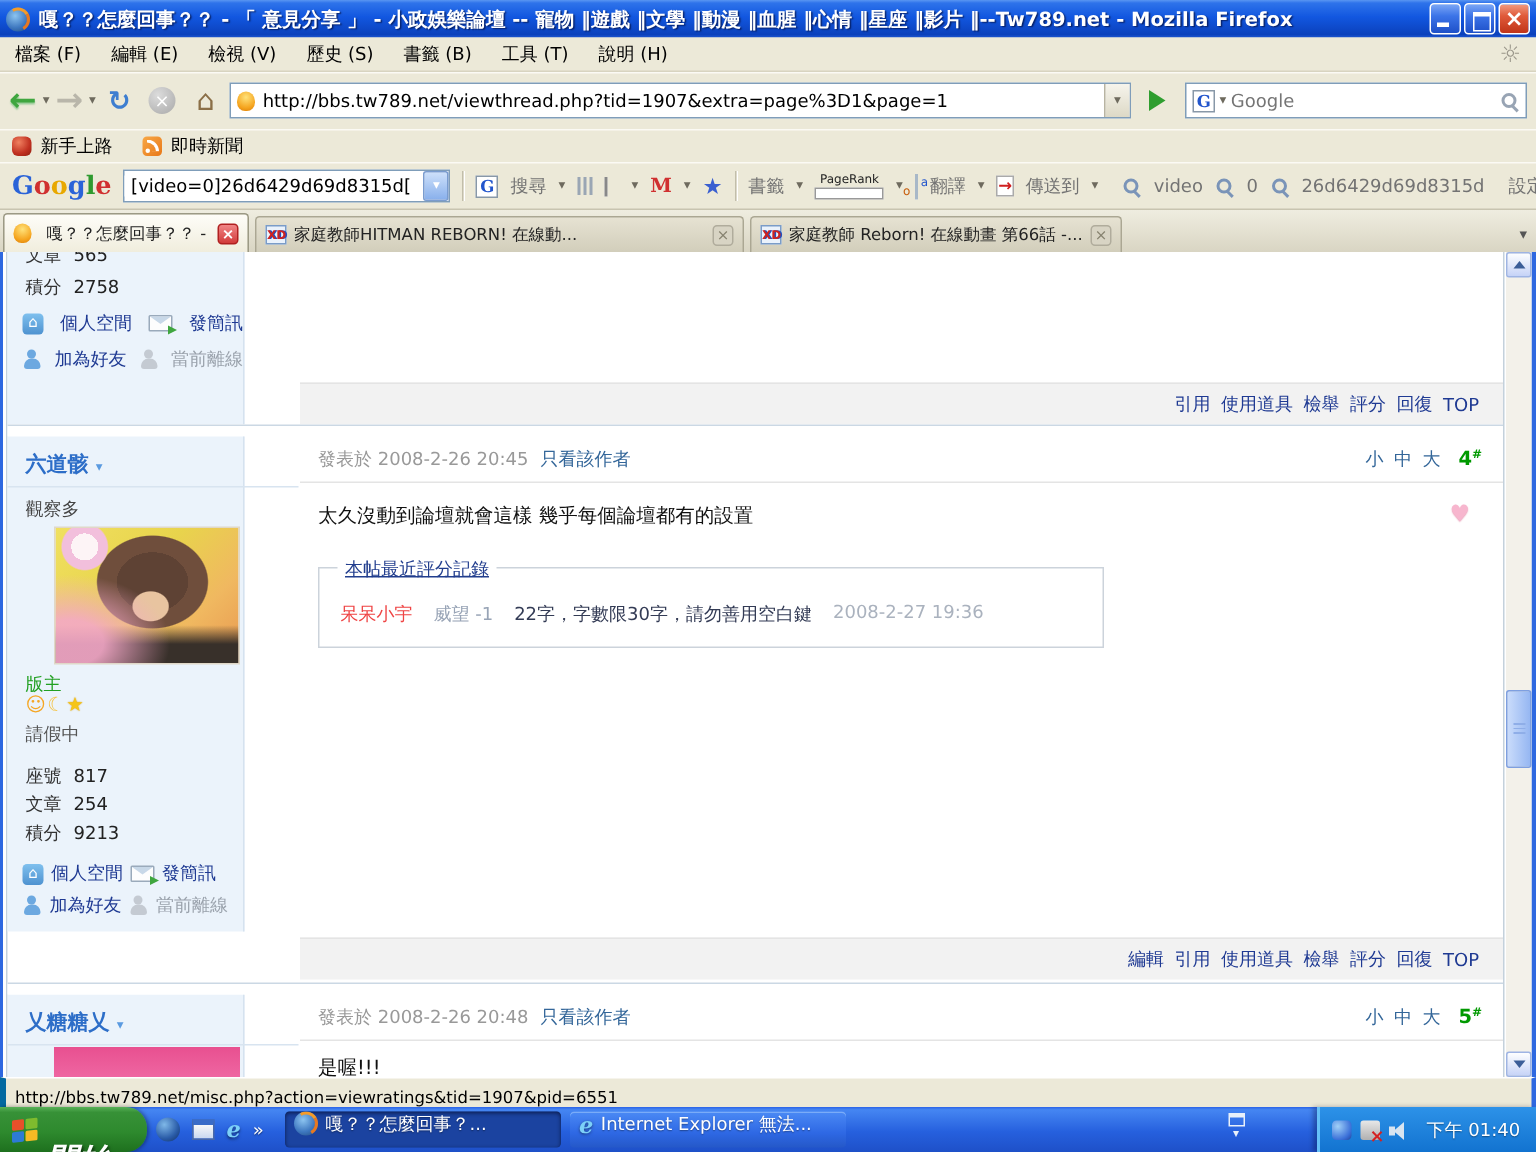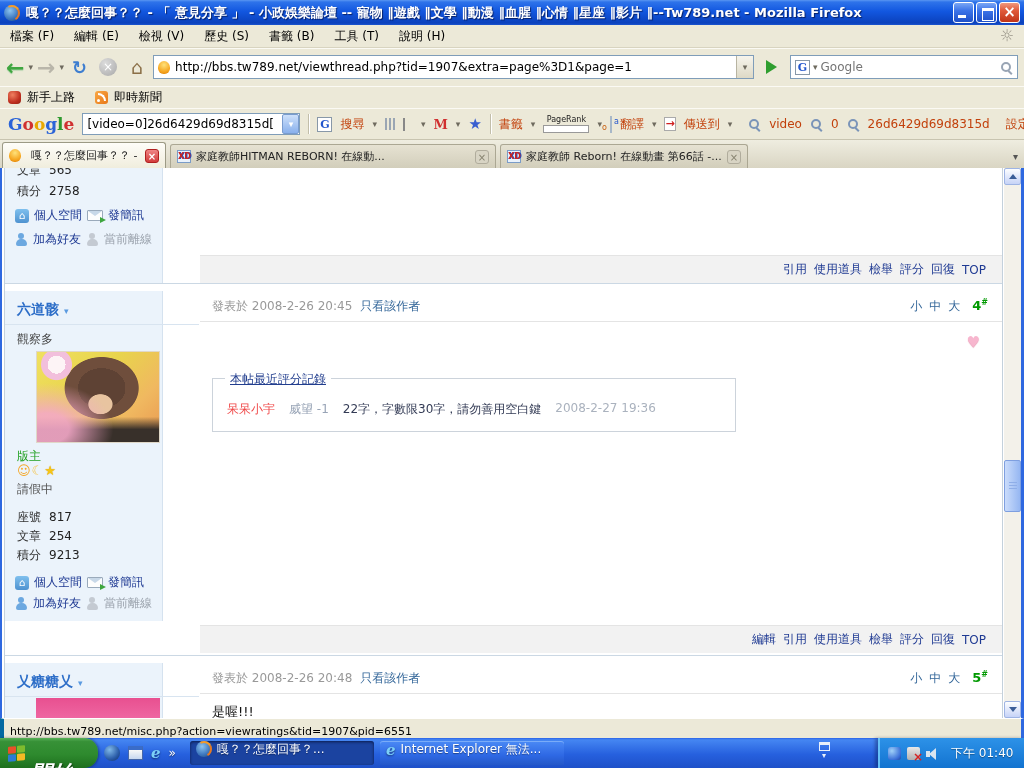--- a/index.html
+++ b/index.html
@@ -90,21 +90,21 @@
   .glogo span:nth-child(1){color:#2A63D8}.glogo span:nth-child(2){color:#D03030}
   .glogo span:nth-child(3){color:#E8A800}.glogo span:nth-child(4){color:#2A63D8}
   .glogo span:nth-child(5){color:#2F9A2F}.glogo span:nth-child(6){color:#D03030}
   .gcombo { width:218px; height:22px; border:1px solid #7F9DB9; background:#fff;
     display:flex; align-items:center; flex:0 0 auto; }
   .gcombo input { border:none; outline:none; flex:1; font-size:12px; font-family:inherit; padding-left:4px; }
   .combo-btn { width:17px; height:20px; border:1px solid #7A9CCF; border-radius:2px;
     background:linear-gradient(180deg,#CDE0FA,#89B0EC); color:#fff; text-align:center; line-height:18px; font-size:9px; }
   .combo-btn::before { content:"\25BE"; }
   .vsep { width:1px; height:20px; background:#C2BEAA; box-shadow:1px 0 0 #FFF; flex:0 0 auto; }
-  .tool-label { font-size:12px; color:#c2410c; }
+  .tool-label { font-size:12px; color:#737373; }
   .split-ic { width:12px; height:14px; display:flex; gap:2px; align-items:center; }
   .split-ic i { width:2px; height:12px; background:#9AA6B4; }
   .photo-ic { width:15px; height:13px; background:#fff; border:1px solid #888; position:relative; }
   .photo-ic::before { content:""; position:absolute; inset:1px; background:linear-gradient(180deg,#7FB2E8 40%,#F0A030 40%); }
   .cube-ic { width:13px; height:13px; background:linear-gradient(135deg,#F8C050,#E86820 60%,#C04010); border-radius:2px; }
   .gmail-ic { color:#D03030; font:bold 13px "DejaVu Serif",serif; }
   .gmail-ic::before { content:"M"; }
   .star-ic { color:#3A5FD0; font-size:15px; }
   .star-ic::before { content:"\2605"; }
   .pr-widget { display:flex; flex-direction:column; align-items:center; line-height:1; }
@@ -149,21 +149,21 @@
   .ctable { position:absolute; left:2px; top:0; width:999px; height:550px;
     border-left:1px solid #C4D1DC; border-right:1px solid #C4D1DC; }
   .acol { position:absolute; left:0; width:158px; background:#EBF3FB; border-right:1px solid #D5E2EF; }
   .pfooter { position:absolute; left:195px; right:0; height:28px; background:#F2F2F2;
     border-top:1px solid #E4E4E4; display:flex; align-items:center; justify-content:flex-end;
     gap:7px; padding-right:16px; }
   .pfooter .alink { color:#1F3A93; font-size:12px; }
   .post-gap { position:absolute; left:0; right:0; height:8px; background:#fff; border-top:1px solid #CBD8E4; }
   .statrow { font-size:12px; color:#333; margin:4px 0 0 12px; }
   .statrow .sv { margin-left:8px; color:#222; }
-  .plink-row { display:flex; align-items:center; gap:5px; margin:7px 0 0 10px; font-size:12px; }
+  .plink-row { display:flex; align-items:center; gap:5px; margin:7px 0 0 10px; font-size:12px;justify-content:space-between; }
   .plink { color:#1F3A93; }
   .plink.gray { color:#9AA2AC; }
   .h-ico { display:inline-block; width:14px; height:14px; border-radius:3px; text-align:center;
     background:linear-gradient(180deg,#7FC0EE,#4E92D0); color:#fff; font-size:10px; line-height:14px; }
   .h-ico::before { content:"\2302"; }
   .m-ico { display:inline-block; width:16px; height:11px; background:#FDFDFD; border:1px solid #9AAABB;
     position:relative; border-radius:1px; }
   .m-ico::before { content:""; position:absolute; left:0; top:0; width:0; height:0;
     border-left:7px solid transparent; border-right:7px solid transparent; border-top:5px solid #C8D8E8; }
   .m-ico::after { content:""; position:absolute; right:-4px; bottom:-3px; width:0; height:0;
@@ -476,20 +476,21 @@
         <div class="phead">
           <span class="posted">發表於 2008-2-26 20:45</span>
           <span class="onlyauthor">只看該作者</span>
           <span class="sizes">
             <span>小</span>
             <span>中</span>
             <span>大</span>
           </span>
           <span class="floor"><span>4</span><sup>#</sup></span>
         </div>
+        <div class="pcontent" style="top:44px;">太久沒動到論壇就會這樣 幾乎每個論壇都有的設置</div>
         <span class="heart-ic" style="top:42px;"></span>
         <div class="ratingbox">
           <span class="legend">本帖最近評分記錄</span>
           <div class="ratingrow">
             <span class="ruser">呆呆小宇</span>
             <span class="rfield">威望 -1</span>
             <span class="rreason">22字，字數限30字，請勿善用空白鍵</span>
             <span class="rtime">2008-2-27 19:36</span>
           </div>
         </div>

